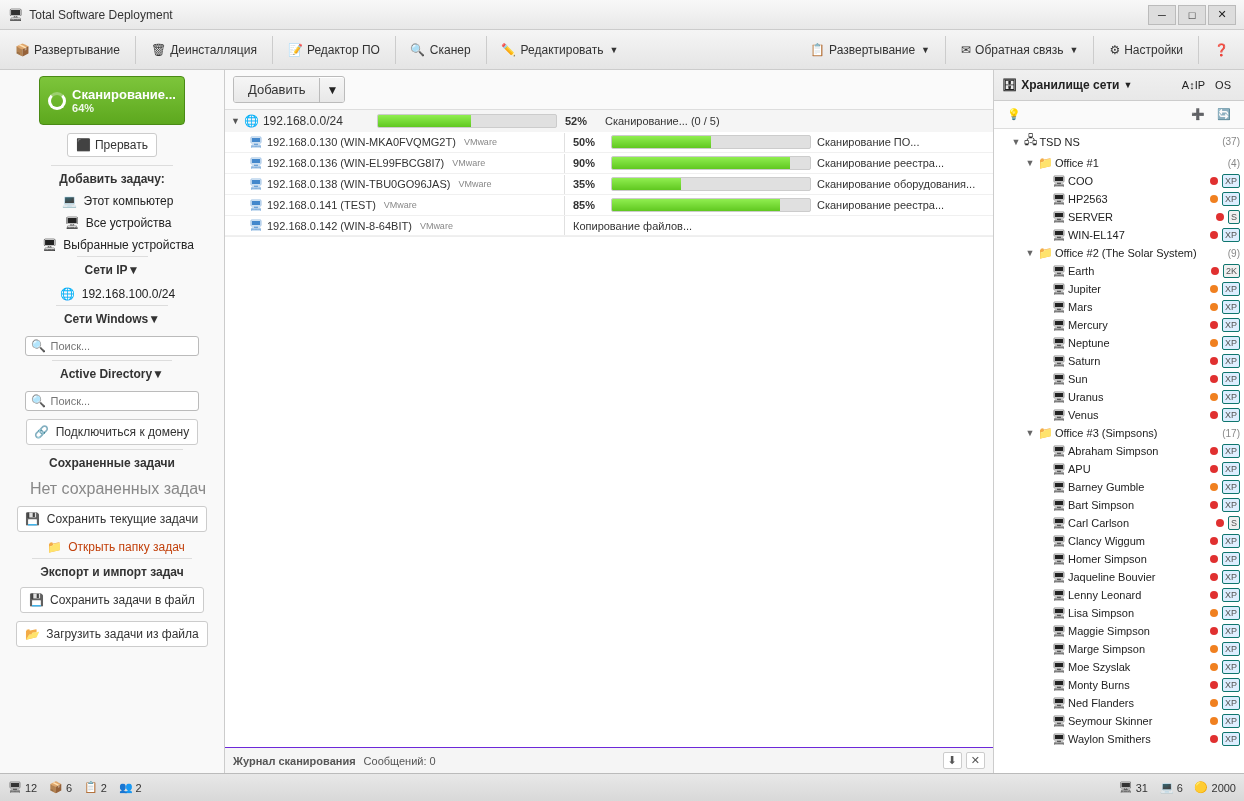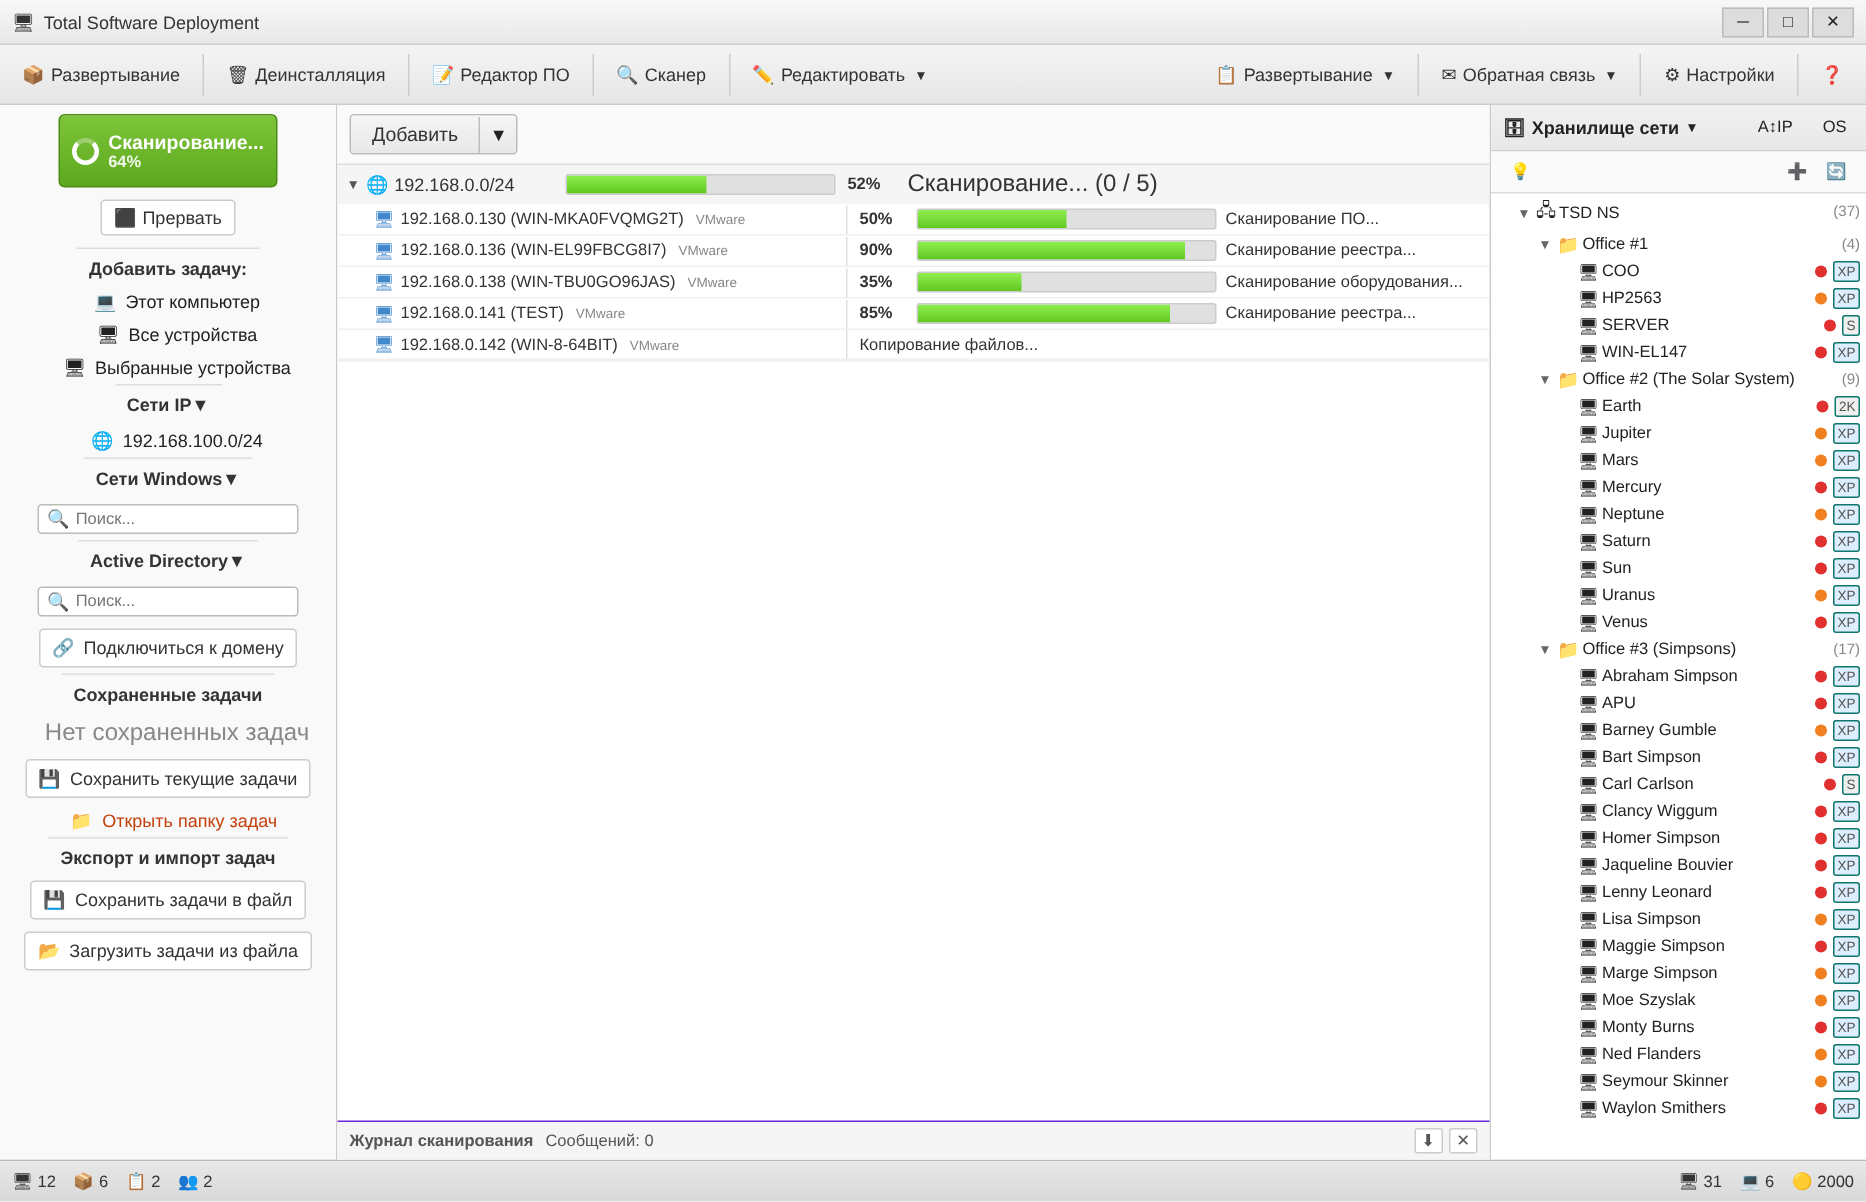--- a/index.html
+++ b/index.html
@@ -248,21 +248,21 @@
           <div style="display:flex;align-items:center;gap:4px;">
             <span style="font-size:9px;color:#555;">▼</span>
             <span>🌐</span>
             <span>192.168.0.0/24</span>
           </div>
           <div style="display:flex;align-items:center;gap:8px;flex:1;margin-left:30px;">
             <div class="progress-bar-container" style="width:180px;">
               <div class="progress-bar" id="group-bar" style="width:52%;"></div>
             </div>
             <span class="progress-text">52%</span>
-            <span style="font-size:16px;color:#333;">Сканирование... (0 / 5)</span>
+            <span style="font-size:11px;color:#333;">Сканирование... (0 / 5)</span>
           </div>
         </div>
 
         <div id="tasks-container">
             <div class="sub-row">
               <div class="sub-row-task">
                 <span style="color:#4488cc;">🖥</span>
                 <span class="sub-row-task-name">192.168.0.130 (WIN-MKA0FVQMG2T)</span>
                 <span class="vmware-tag">VMware</span>
               </div>
@@ -339,21 +339,21 @@
     </div>
   </div>
 
   <div class="right-panel">
     <div class="right-panel-header">
       <div class="right-panel-title">
         <span>🗄</span>
         <span>Хранилище сети</span>
         <span style="font-size:9px;cursor:pointer;">▼</span>
       </div>
-      <div style="display:flex;gap:10px;">
+      <div style="display:flex;gap:0;">
         <div class="right-toolbar-btn">A↕IP</div>
         <div class="right-toolbar-btn">OS</div>
       </div>
     </div>
     <div class="right-panel-toolbar">
       <div class="right-toolbar-btn">💡</div>
       <div style="flex:1;"></div>
       <div class="right-toolbar-btn">➕</div>
       <div class="right-toolbar-btn">🔄</div>
     </div>

